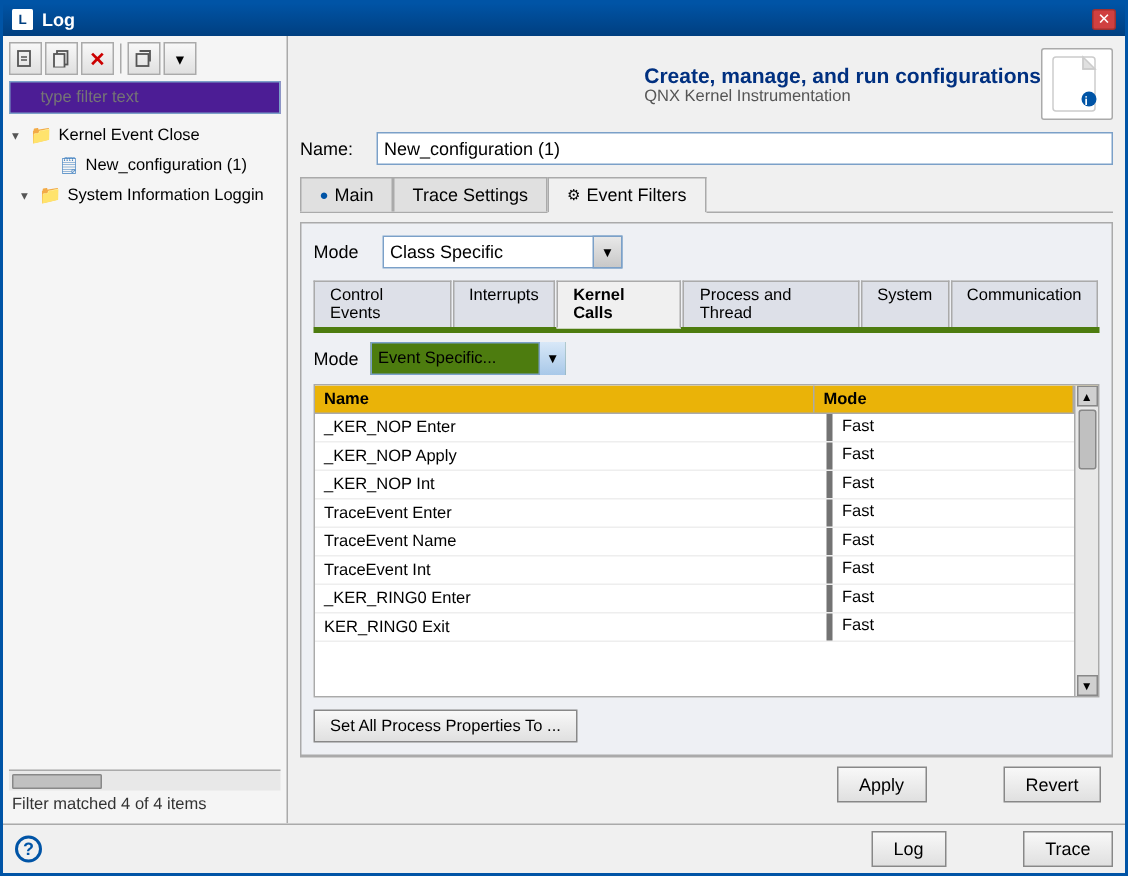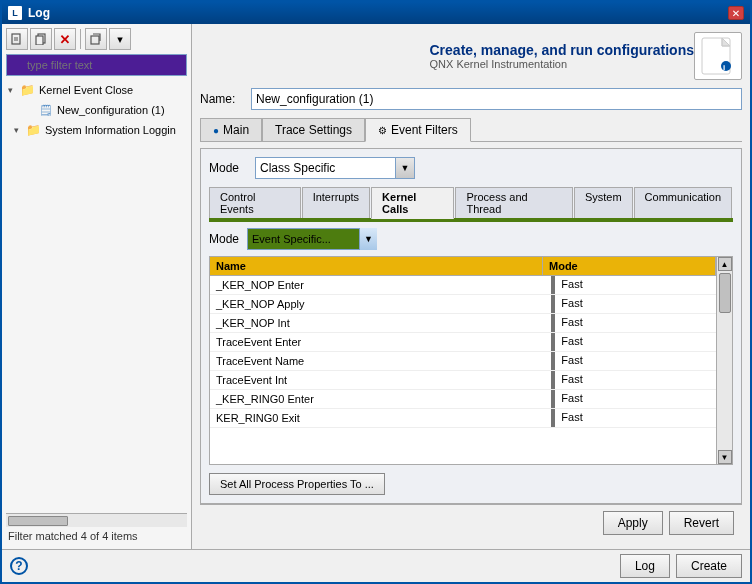--- a/index.html
+++ b/index.html
@@ -440,20 +440,21 @@
       gap: 6px;
       border-top: 1px solid #aaa;
       background: #f0f0f0;
     }
     .bottom-btn {
       padding: 4px 14px;
       font-size: 12px;
       border: 1px solid #888;
       background: linear-gradient(to bottom, #f8f8f8, #e0e0e0);
       cursor: pointer;
+      margin-left: 45px;
     }
     
     .footer-bar {
       display: flex;
       align-items: center;
       justify-content: space-between;
       padding: 4px 8px;
       background: #f0f0f0;
       border-top: 1px solid #aaa;
     }
@@ -674,16 +675,16 @@
         <button class="bottom-btn">Apply</button>
         <button class="bottom-btn">Revert</button>
       </div>
     </div>
   </div>
 
   <div class="footer-bar">
     <div class="help-icon">?</div>
     <div class="footer-buttons">
       <button class="bottom-btn">Log</button>
-      <button class="bottom-btn">Create</button>
+      <button class="bottom-btn">Trace</button>
     </div>
   </div>
 </div>
 
 </body></html>

